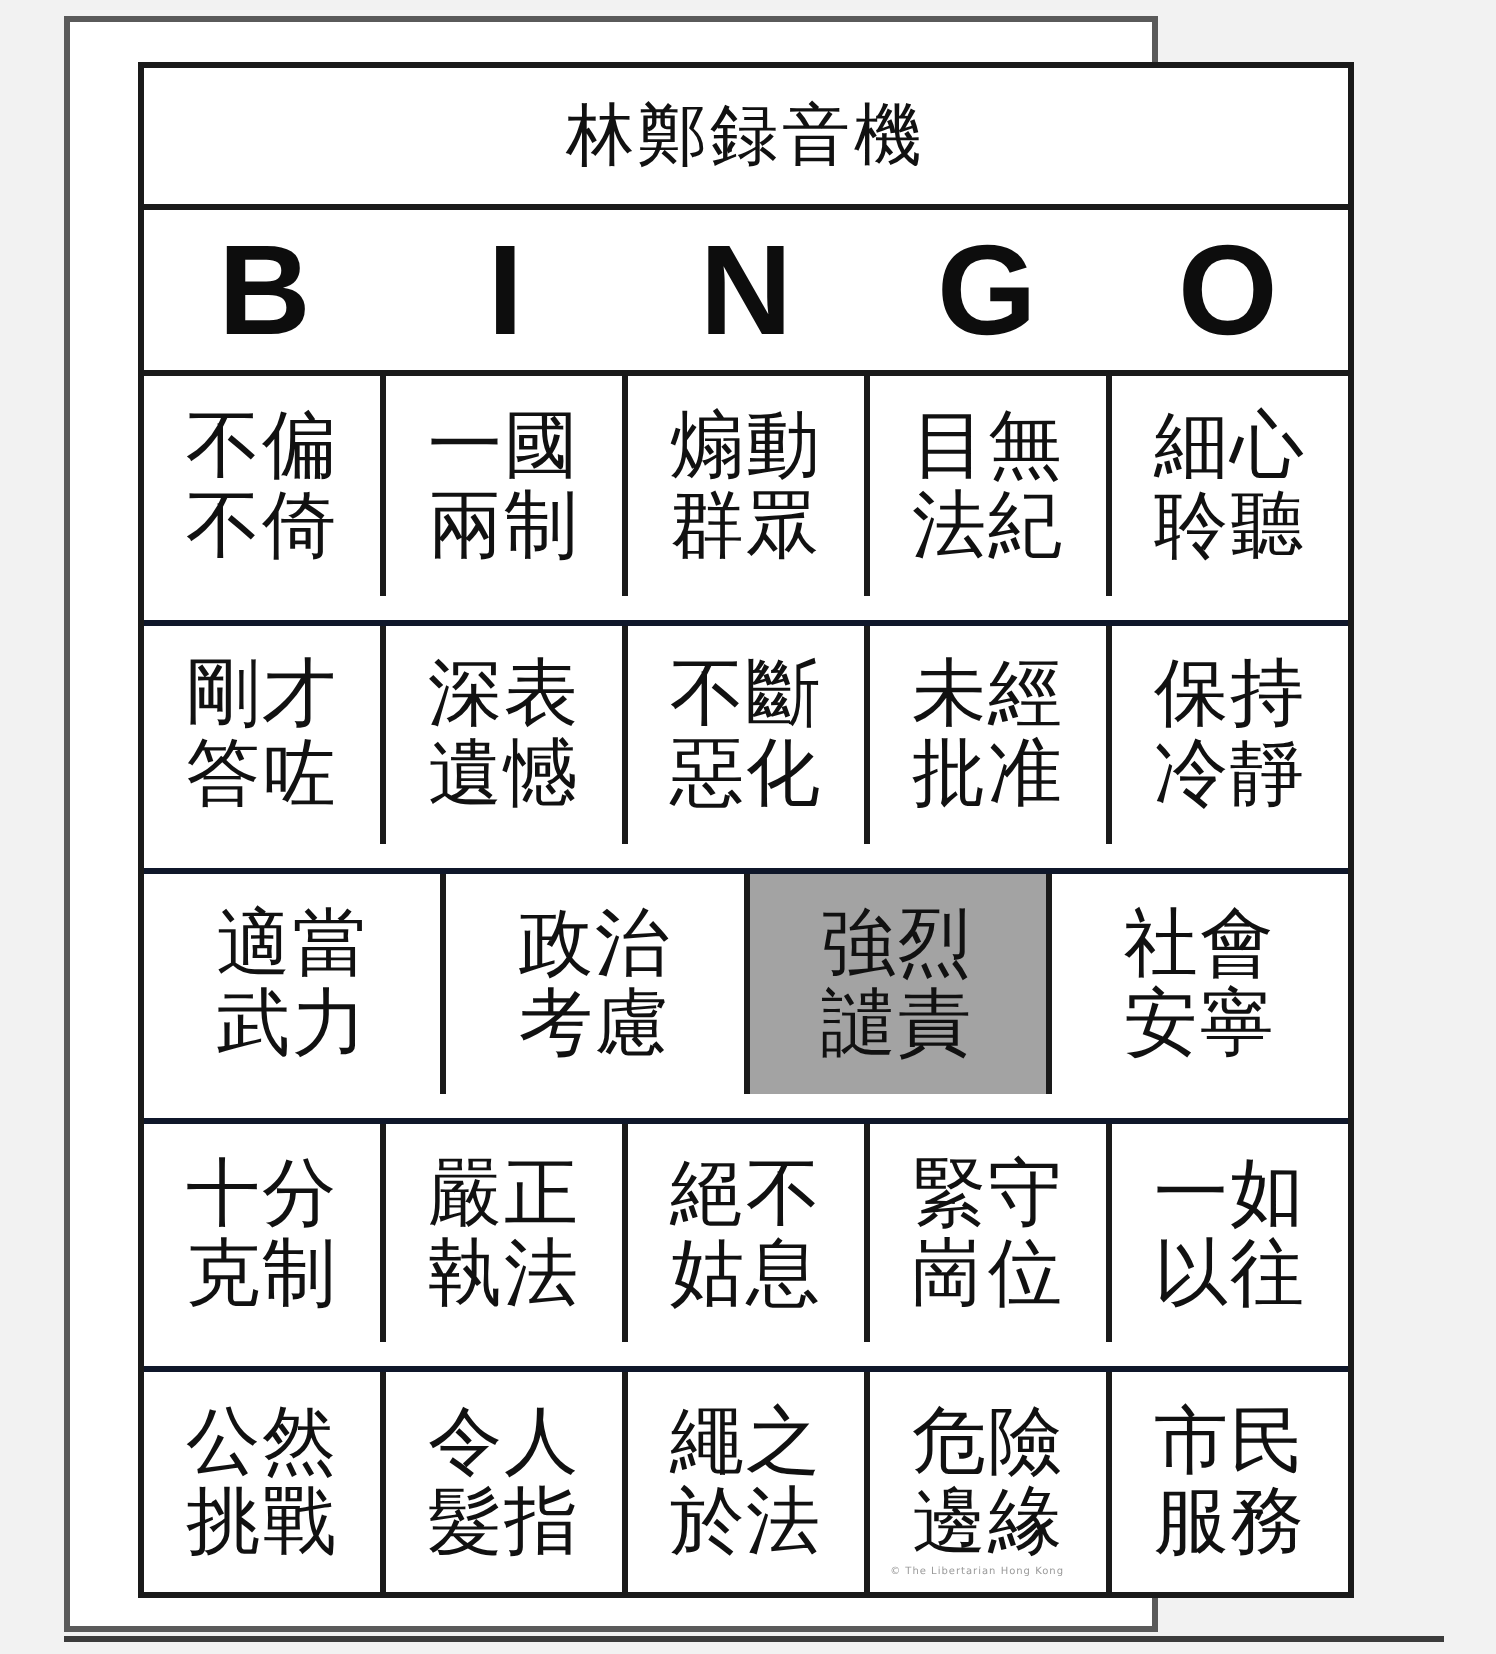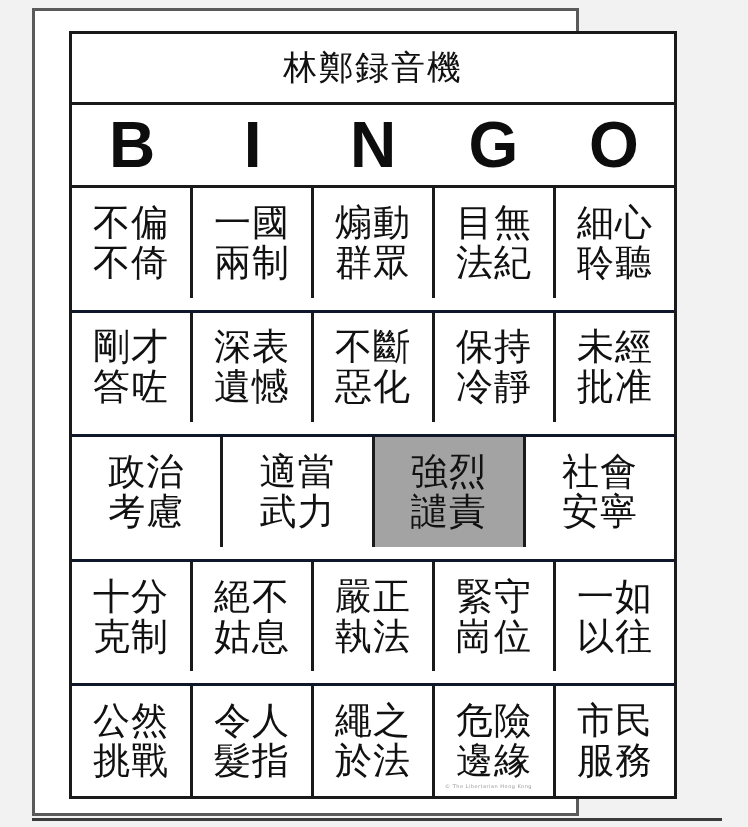--- a/index.html
+++ b/index.html
@@ -176,60 +176,60 @@
           </div>
           <div class="cell">
             <span class="ln">深表</span>
             <span class="ln">遺憾</span>
           </div>
           <div class="cell">
             <span class="ln">不斷</span>
             <span class="ln">惡化</span>
           </div>
           <div class="cell">
+            <span class="ln">未經</span>
+            <span class="ln">批准</span>
+          </div>
+          <div class="cell">
             <span class="ln">保持</span>
             <span class="ln">冷靜</span>
           </div>
-          <div class="cell">
-            <span class="ln">未經</span>
-            <span class="ln">批准</span>
-          </div>
-        </div>
-
-        <div class="grid-row">
+        </div>
+
+        <div class="grid-row">
+          <div class="cell">
+            <span class="ln">適當</span>
+            <span class="ln">武力</span>
+          </div>
           <div class="cell">
             <span class="ln">政治</span>
             <span class="ln">考慮</span>
-          </div>
-          <div class="cell">
-            <span class="ln">適當</span>
-            <span class="ln">武力</span>
           </div>
           <div class="cell marked">
             <span class="ln">強烈</span>
             <span class="ln">譴責</span>
           </div>
           <div class="cell">
             <span class="ln">社會</span>
             <span class="ln">安寧</span>
           </div>
         </div>
 
         <div class="grid-row">
           <div class="cell">
             <span class="ln">十分</span>
             <span class="ln">克制</span>
           </div>
           <div class="cell">
+            <span class="ln">嚴正</span>
+            <span class="ln">執法</span>
+          </div>
+          <div class="cell">
             <span class="ln">絕不</span>
             <span class="ln">姑息</span>
-          </div>
-          <div class="cell">
-            <span class="ln">嚴正</span>
-            <span class="ln">執法</span>
           </div>
           <div class="cell">
             <span class="ln">緊守</span>
             <span class="ln">崗位</span>
           </div>
           <div class="cell">
             <span class="ln">一如</span>
             <span class="ln">以往</span>
           </div>
         </div>

